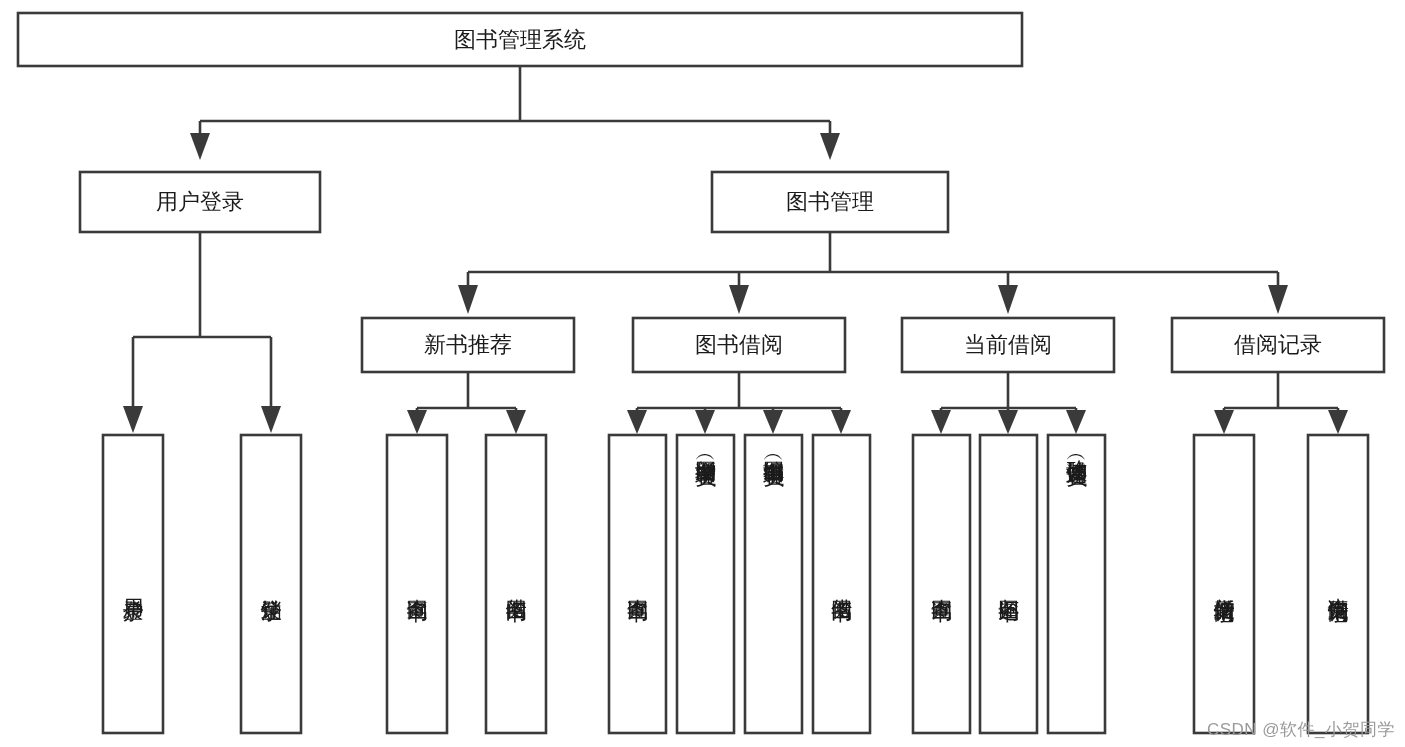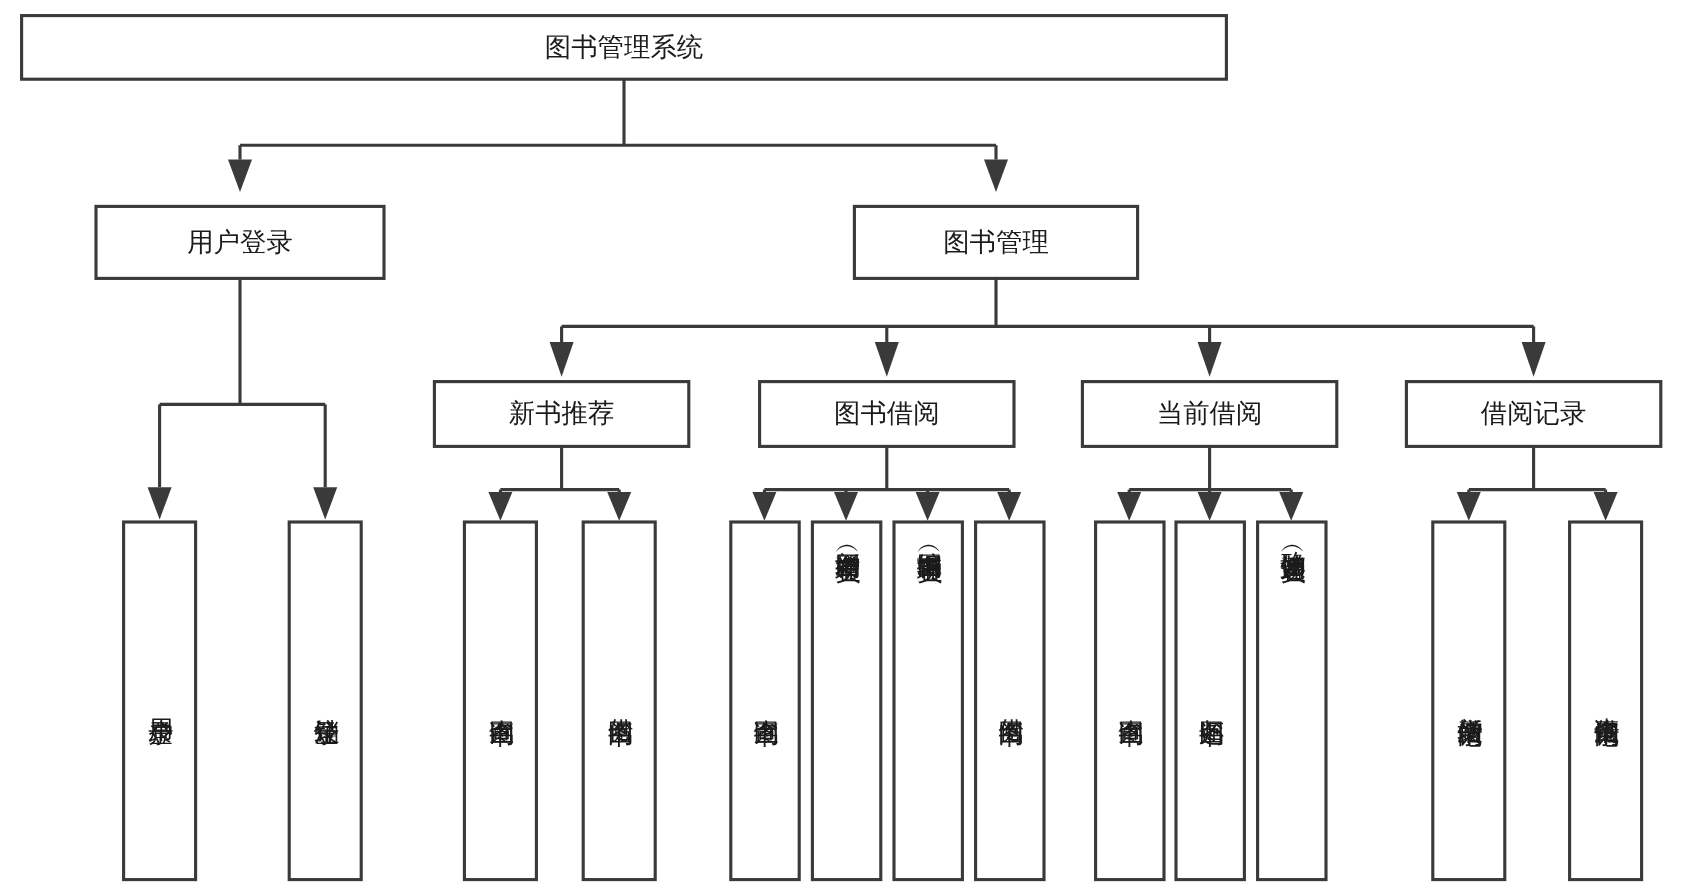--- a/index.html
+++ b/index.html
@@ -240,13 +240,14 @@
     <span class="leaf-label">确认归还（管理员）</span>
   </div>
 
   <div class="leaf-label-wrap" style="left:1194px; top:435px; width:60px; height:298px;">
     <span class="leaf-label">新增借阅记录</span>
   </div>
   <div class="leaf-label-wrap" style="left:1308px; top:435px; width:60px; height:298px;">
     <span class="leaf-label">查询借阅记录</span>
   </div>
 
+  <div id="watermark">CSDN @软件_小贺同学</div>
 </div>
 
 </body></html>

